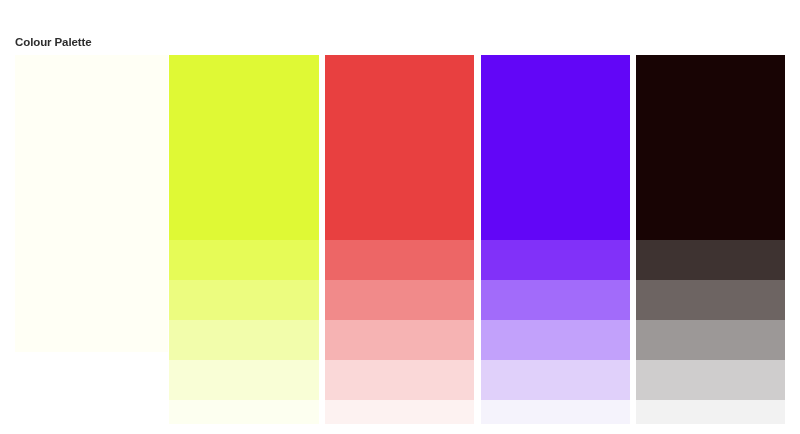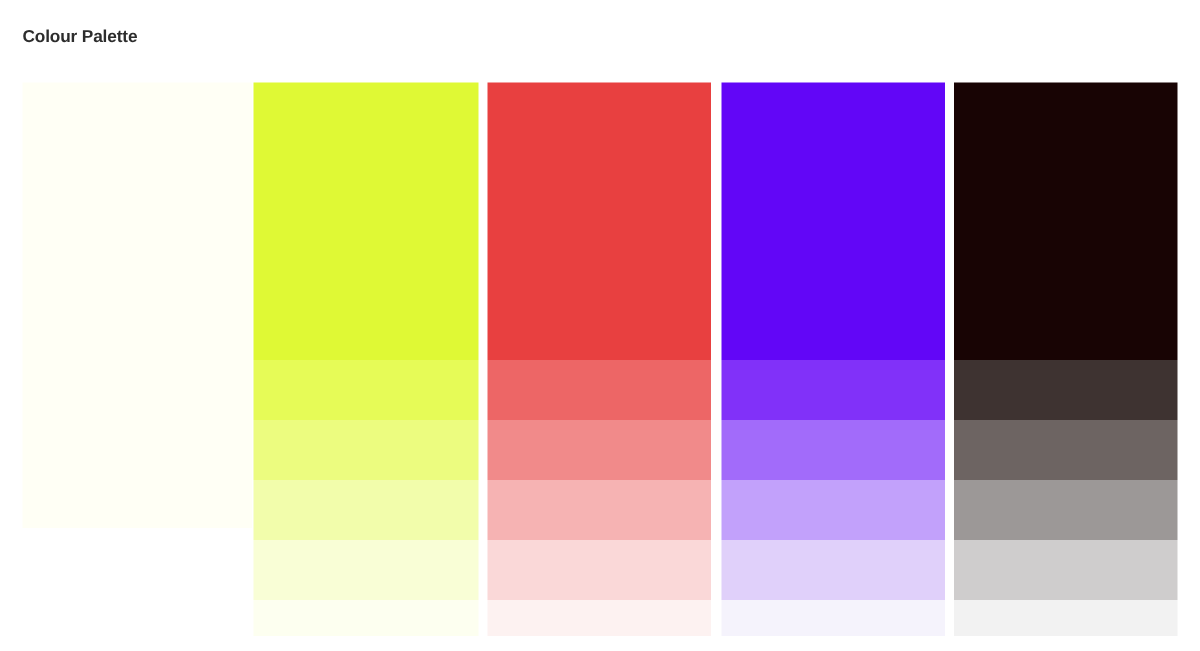--- a/index.html
+++ b/index.html
@@ -19,21 +19,21 @@
     position: absolute;
     left: 0;
     top: 0;
     width: 800px;
     height: 434px;
     background: #ffffff;
   }
   #page-title {
     position: absolute;
     left: 15px;
-    top: 17px;
+    top: 34px;
     font-size: 11.5px;
     font-weight: bold;
     letter-spacing: -0.1px;
     color: #2d2d2d;
     line-height: 16px;
     white-space: nowrap;
     text-align: center;
   }
   #swatch-grid {
     position: absolute;

